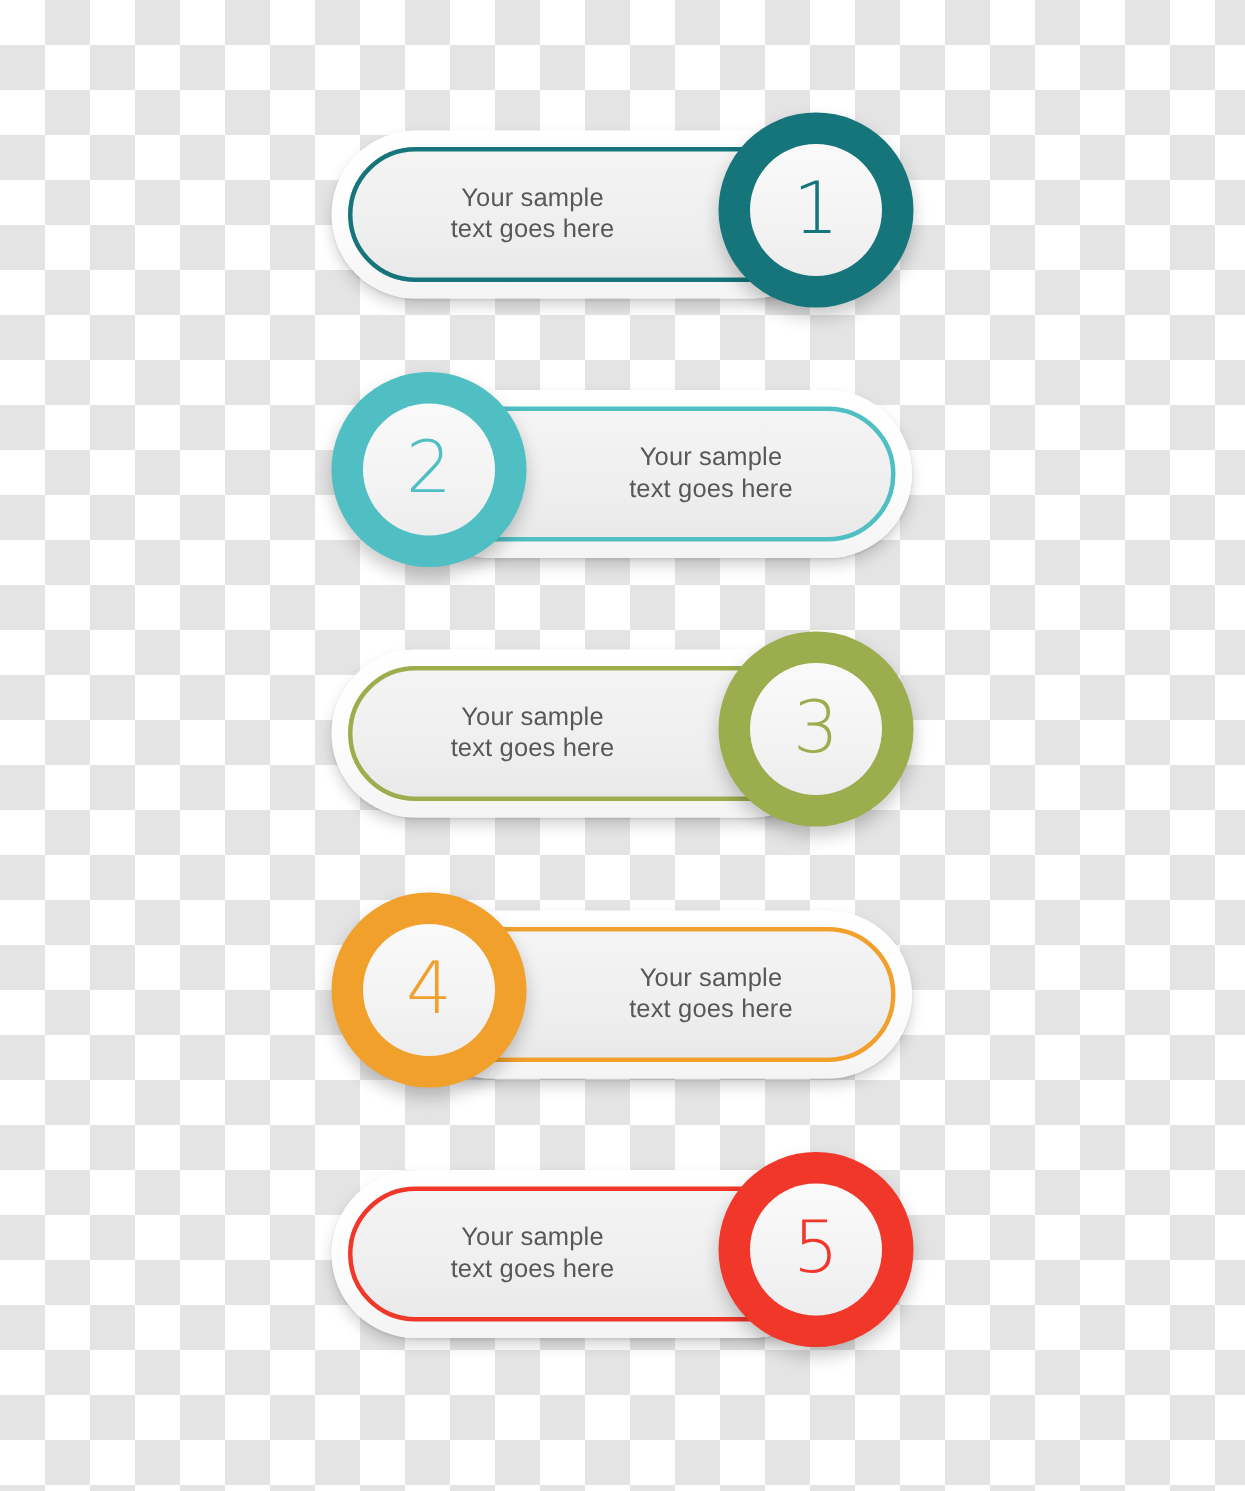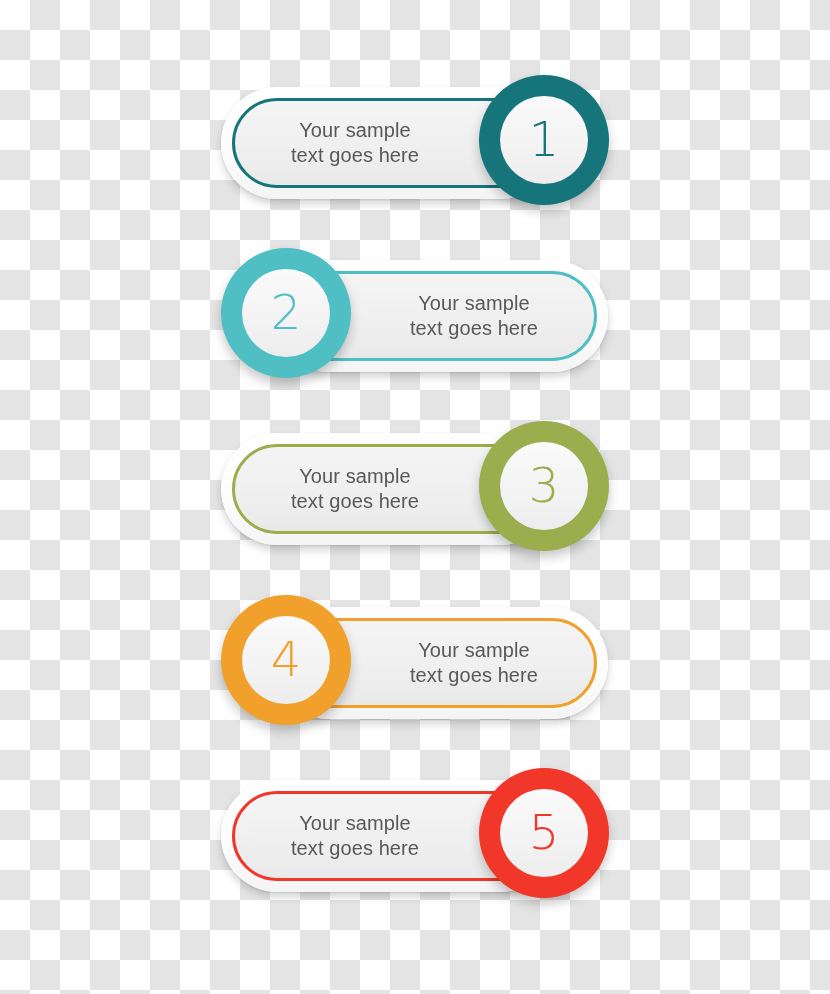--- a/index.html
+++ b/index.html
@@ -67,21 +67,21 @@
 
   .pill-text {
     position: absolute;
     top: 0;
     bottom: 0;
     display: flex;
     flex-direction: column;
     align-items: center;
     justify-content: center;
     line-height: 1.23;
-    font-size: 20px;
+    font-size: 17px;
     color: #585858;
     letter-spacing: 0.1px;
     white-space: nowrap;
   }
 
   
   .num-circle {
     position: absolute;
     top: 0;
     width: 130px;

